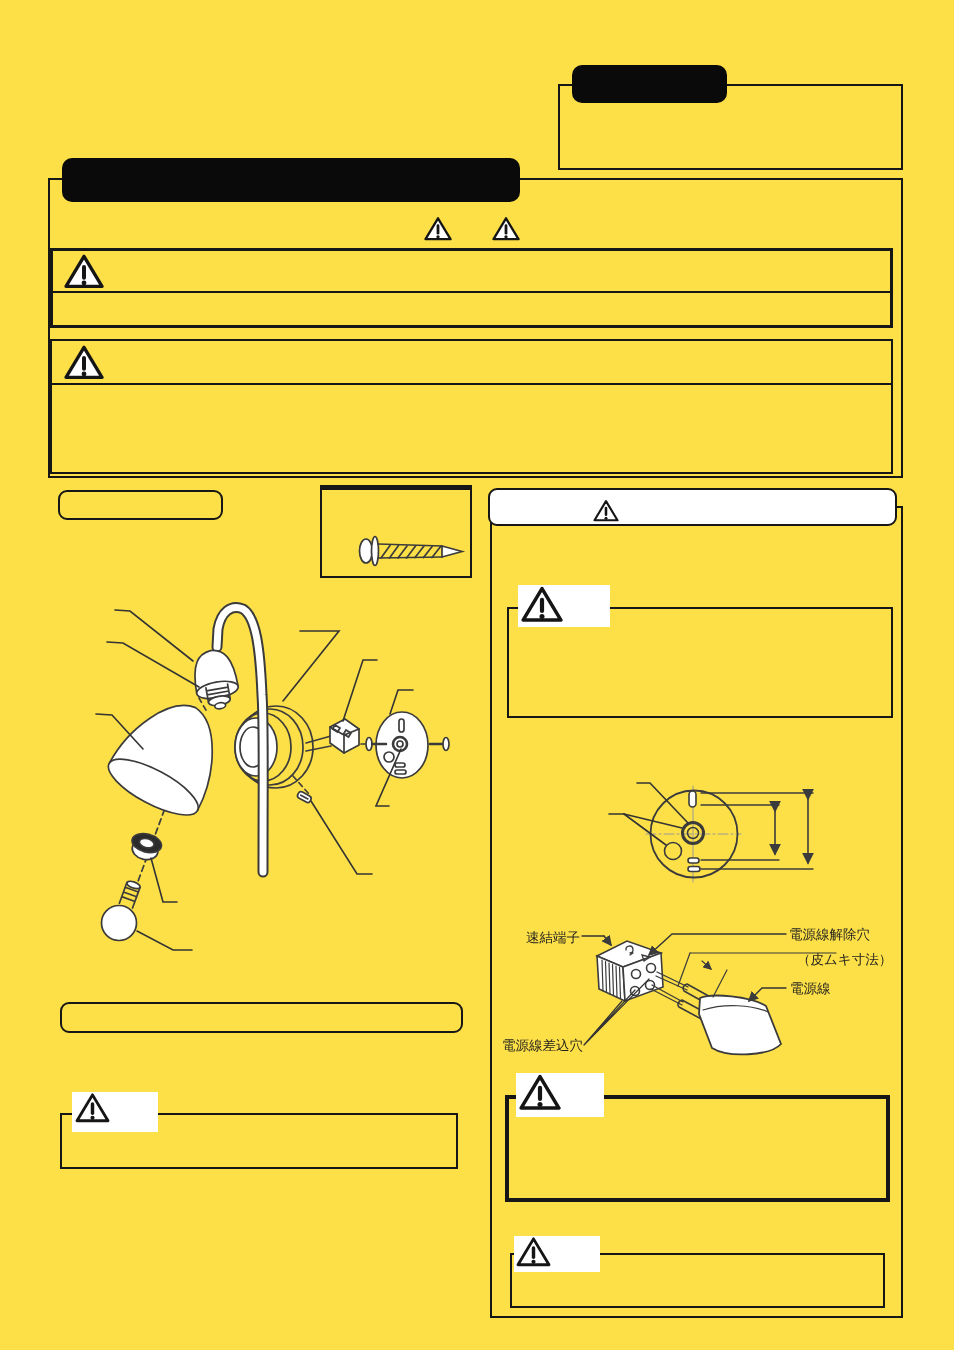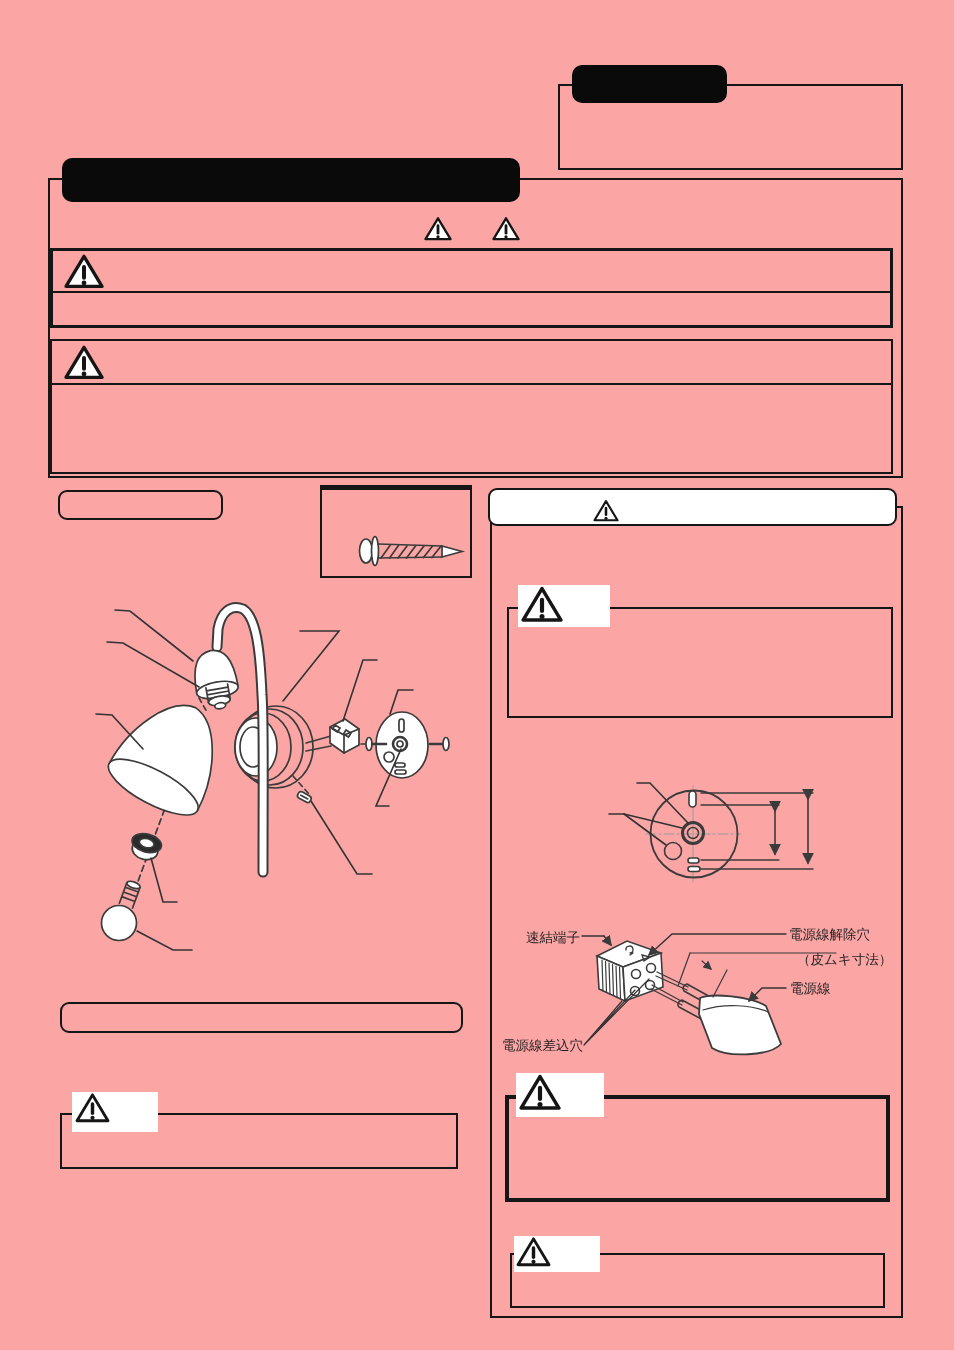--- a/index.html
+++ b/index.html
@@ -1,16 +1,16 @@
 <!DOCTYPE html>
 <html><head>
 <meta charset="utf-8">
 <style>
   html,body{margin:0;padding:0;background:#e8e8e8;}
-  #page{position:relative;width:954px;height:1350px;background:#fca5a5;overflow:hidden;
+  #page{position:relative;width:954px;height:1350px;background:#fde047;overflow:hidden;
         font-family:"DejaVu Sans",sans-serif;}
   .box{position:absolute;border:2px solid #161616;background:transparent;box-sizing:border-box;}
   .round{border-radius:9px;}
   .blackbar{position:absolute;background:#0a0a0a;border-radius:10px;}
   .whitefill{background:#ffffff;}
   .divider{position:absolute;left:0;width:100%;border-top:2px solid #161616;}
   .tri-wrap{position:absolute;background:#ffffff;display:flex;align-items:flex-start;justify-content:center;}
   svg{display:block;}
   #artwork{position:absolute;left:0;top:0;pointer-events:none;}
   text{font-family:"DejaVu Sans",sans-serif;}

